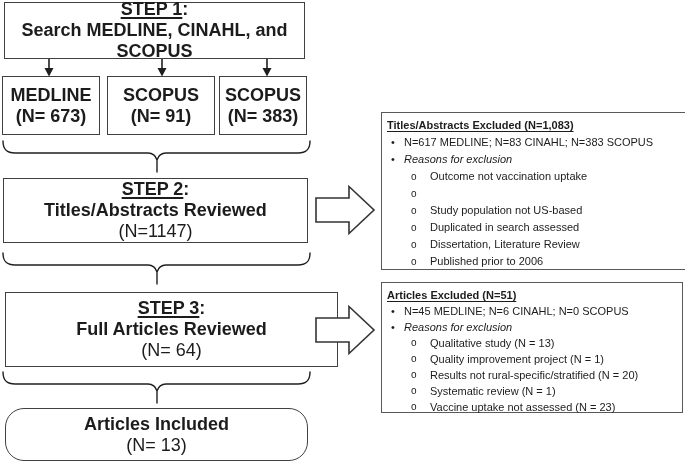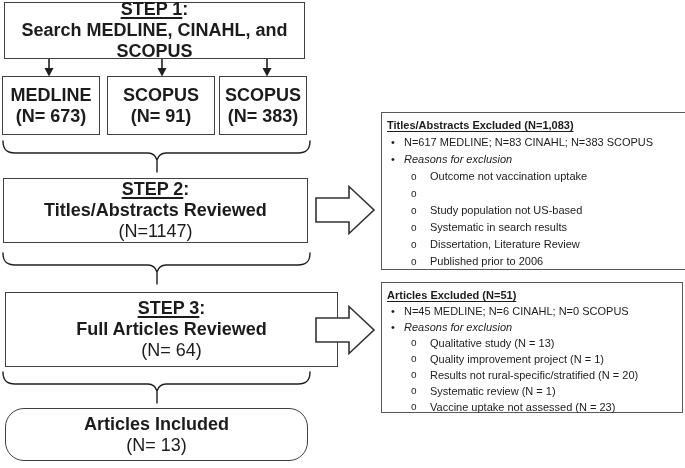--- a/index.html
+++ b/index.html
@@ -89,21 +89,21 @@
       </div>
     <div class="li l2">
         <span class="mk">o</span>
       </div>
     <div class="li l2">
         <span class="mk">o</span>
         <span>Study population not US-based</span>
       </div>
     <div class="li l2">
         <span class="mk">o</span>
-        <span>Systematic in search results</span>
+        <span>Duplicated in search assessed</span>
       </div>
     <div class="li l2">
         <span class="mk">o</span>
         <span>Dissertation, Literature Review</span>
       </div>
     <div class="li l2">
         <span class="mk">o</span>
         <span>Published prior to 2006</span>
       </div>
   </div>

